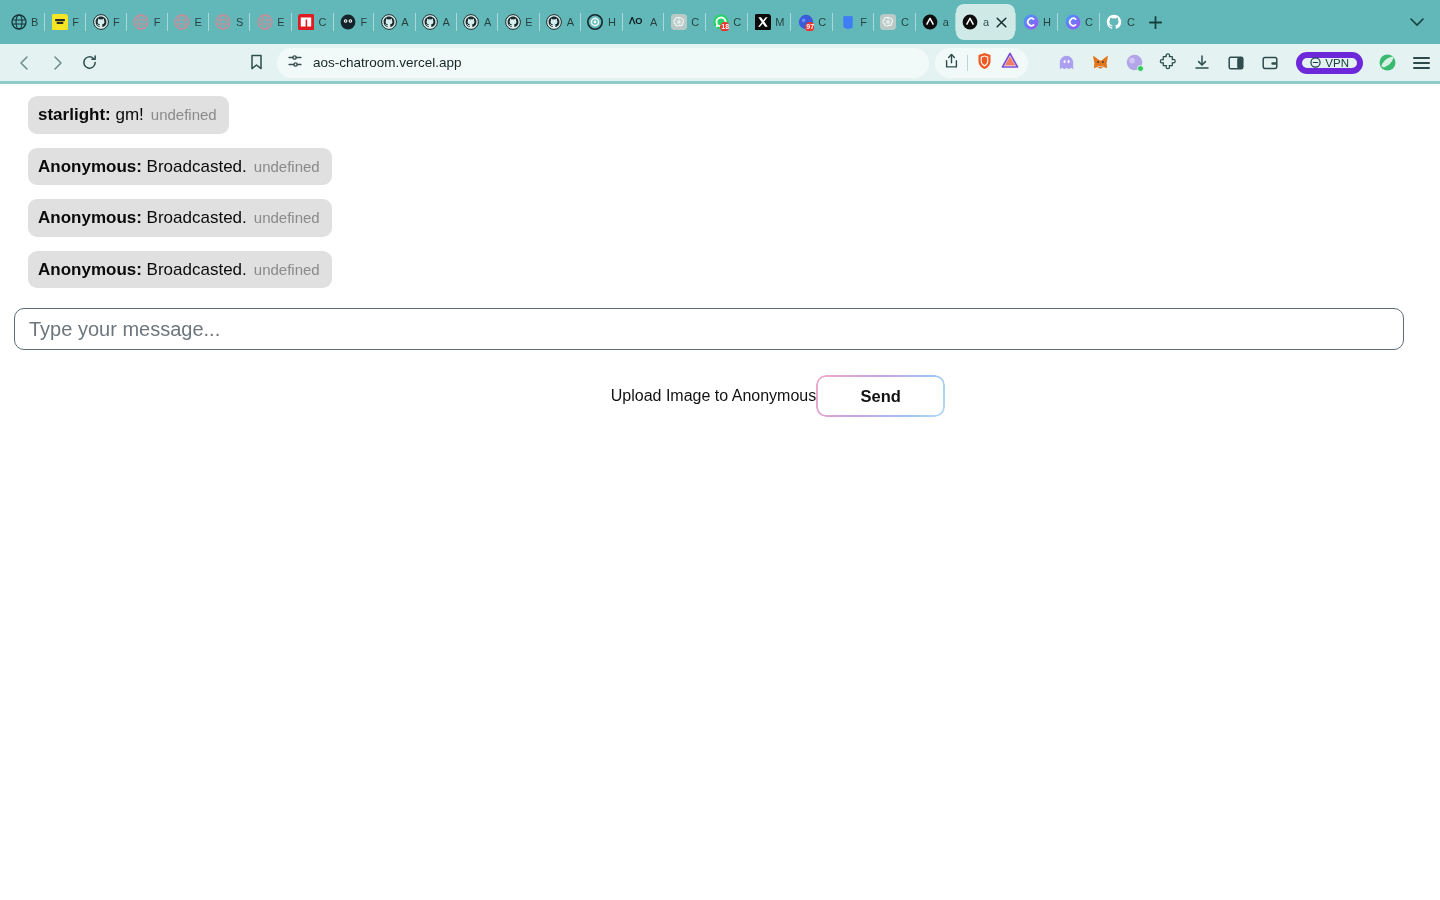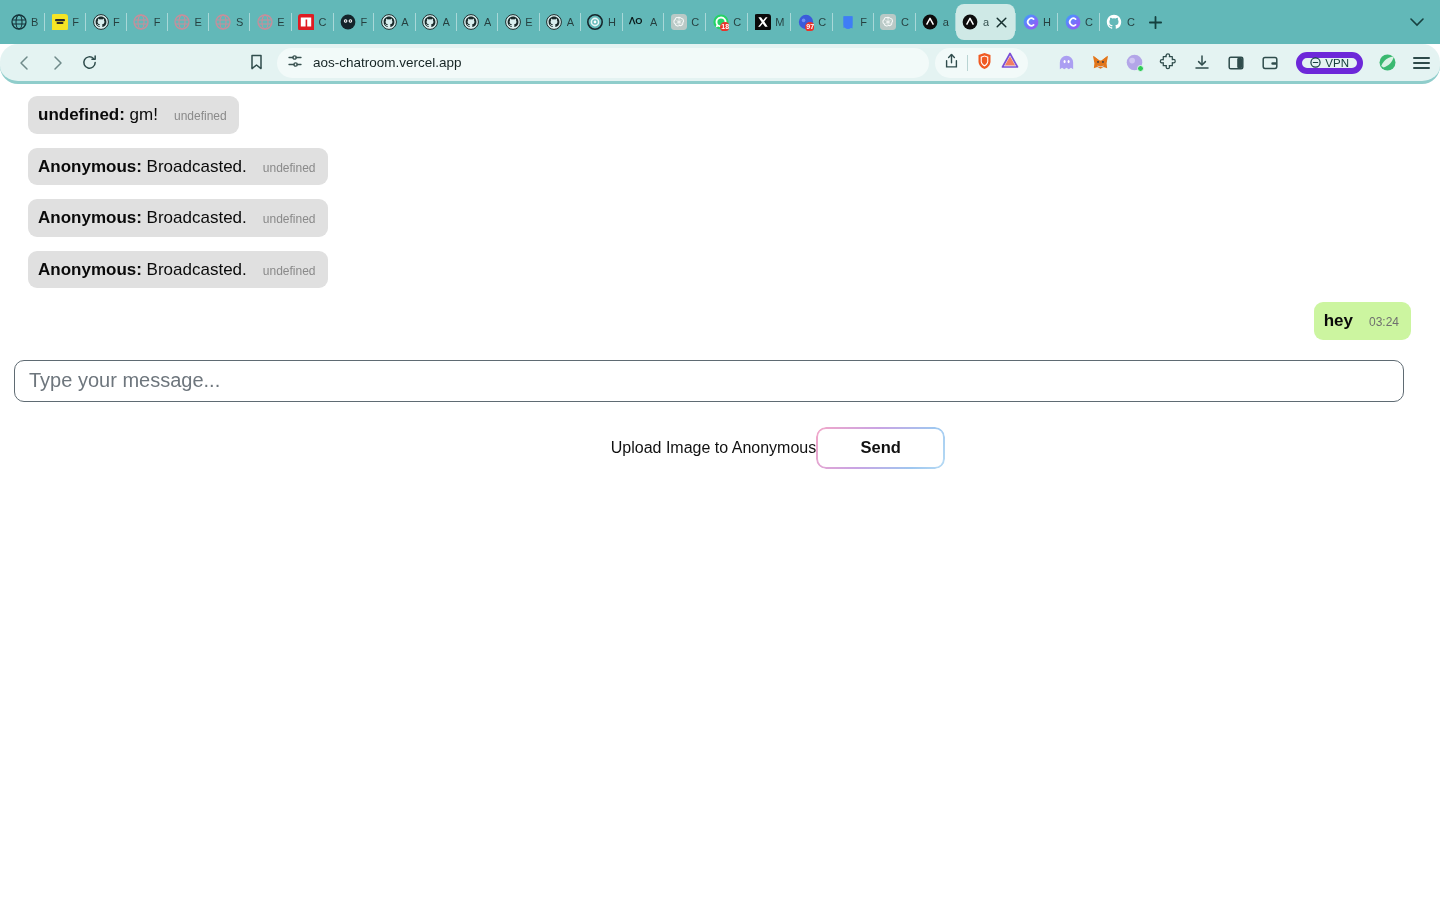--- a/index.html
+++ b/index.html
@@ -74,21 +74,20 @@
   
   .navbar {
     height: 40px;
     background: #e4f3f2;
     display: flex;
     align-items: center;
     gap: 2px;
     padding: 0 10px;
     flex: 0 0 40px;
     border-bottom: 3px solid #8fcdcb;
-    border-radius: 18px;
   }
   .navbtn {
     width: 30px; height: 30px;
     display: flex; align-items: center; justify-content: center;
     color: #3d5a5a;
     flex: 0 0 30px;
   }
   .navbtn svg { display:block; }
 
   .urlwrap {
@@ -152,21 +151,21 @@
     border-radius: 9px;
     padding: 9px 12px 9px 10px;
     display: inline-flex;
     align-items: baseline;
     gap: 7px;
     max-width: 70%;
   }
   .bubble.out { background: #ccf5a0; }
   .bubble-text { font-size: 17px; color: #0a0a0a; line-height: 1.15; }
   .bubble-text b { font-weight: 700; }
-  .bubble-time { font-size: 12px; color: #8a8a8a; flex: 0 0 auto; margin-left: 9px; }
+  .bubble-time { font-size: 15px; color: #8a8a8a; flex: 0 0 auto; }
   .bubble.out .bubble-time { color: #6f6f6f; }
 
   .composer { padding: 20px 36px 0 14px; }
   .msg-input {
     width: 1390px;
     height: 42px;
     border: 1.6px solid #5f6b73;
     border-radius: 10px;
     font-size: 20px;
     padding: 0 14px;
@@ -688,21 +687,21 @@
         <i></i>
         <i></i>
     </span>
   </div>
 
   <div class="page">
 
     <div class="messages" id="messages-container">
         <div class="msg-row">
           <div class="bubble">
-            <span class="bubble-text"><b>undefined:</b> gm!</span>
+            <span class="bubble-text"><b>starlight:</b> gm!</span>
             <span class="bubble-time">undefined</span>
           </div>
         </div>
         <div class="msg-row">
           <div class="bubble">
             <span class="bubble-text"><b>Anonymous:</b> Broadcasted.</span>
             <span class="bubble-time">undefined</span>
           </div>
         </div>
         <div class="msg-row">
@@ -710,26 +709,20 @@
             <span class="bubble-text"><b>Anonymous:</b> Broadcasted.</span>
             <span class="bubble-time">undefined</span>
           </div>
         </div>
         <div class="msg-row">
           <div class="bubble">
             <span class="bubble-text"><b>Anonymous:</b> Broadcasted.</span>
             <span class="bubble-time">undefined</span>
           </div>
         </div>
-        <div class="msg-row out">
-          <div class="bubble out">
-            <span class="bubble-text"><b>hey</b></span>
-            <span class="bubble-time">03:24</span>
-          </div>
-        </div>
       </div>
 
     <div class="composer">
       <input class="msg-input" type="text" placeholder="Type your message..." style="">
 
       <div class="actions">
 
         <span class="upload-label">Upload Image to Anonymous</span>
 
         <button class="send-btn">

